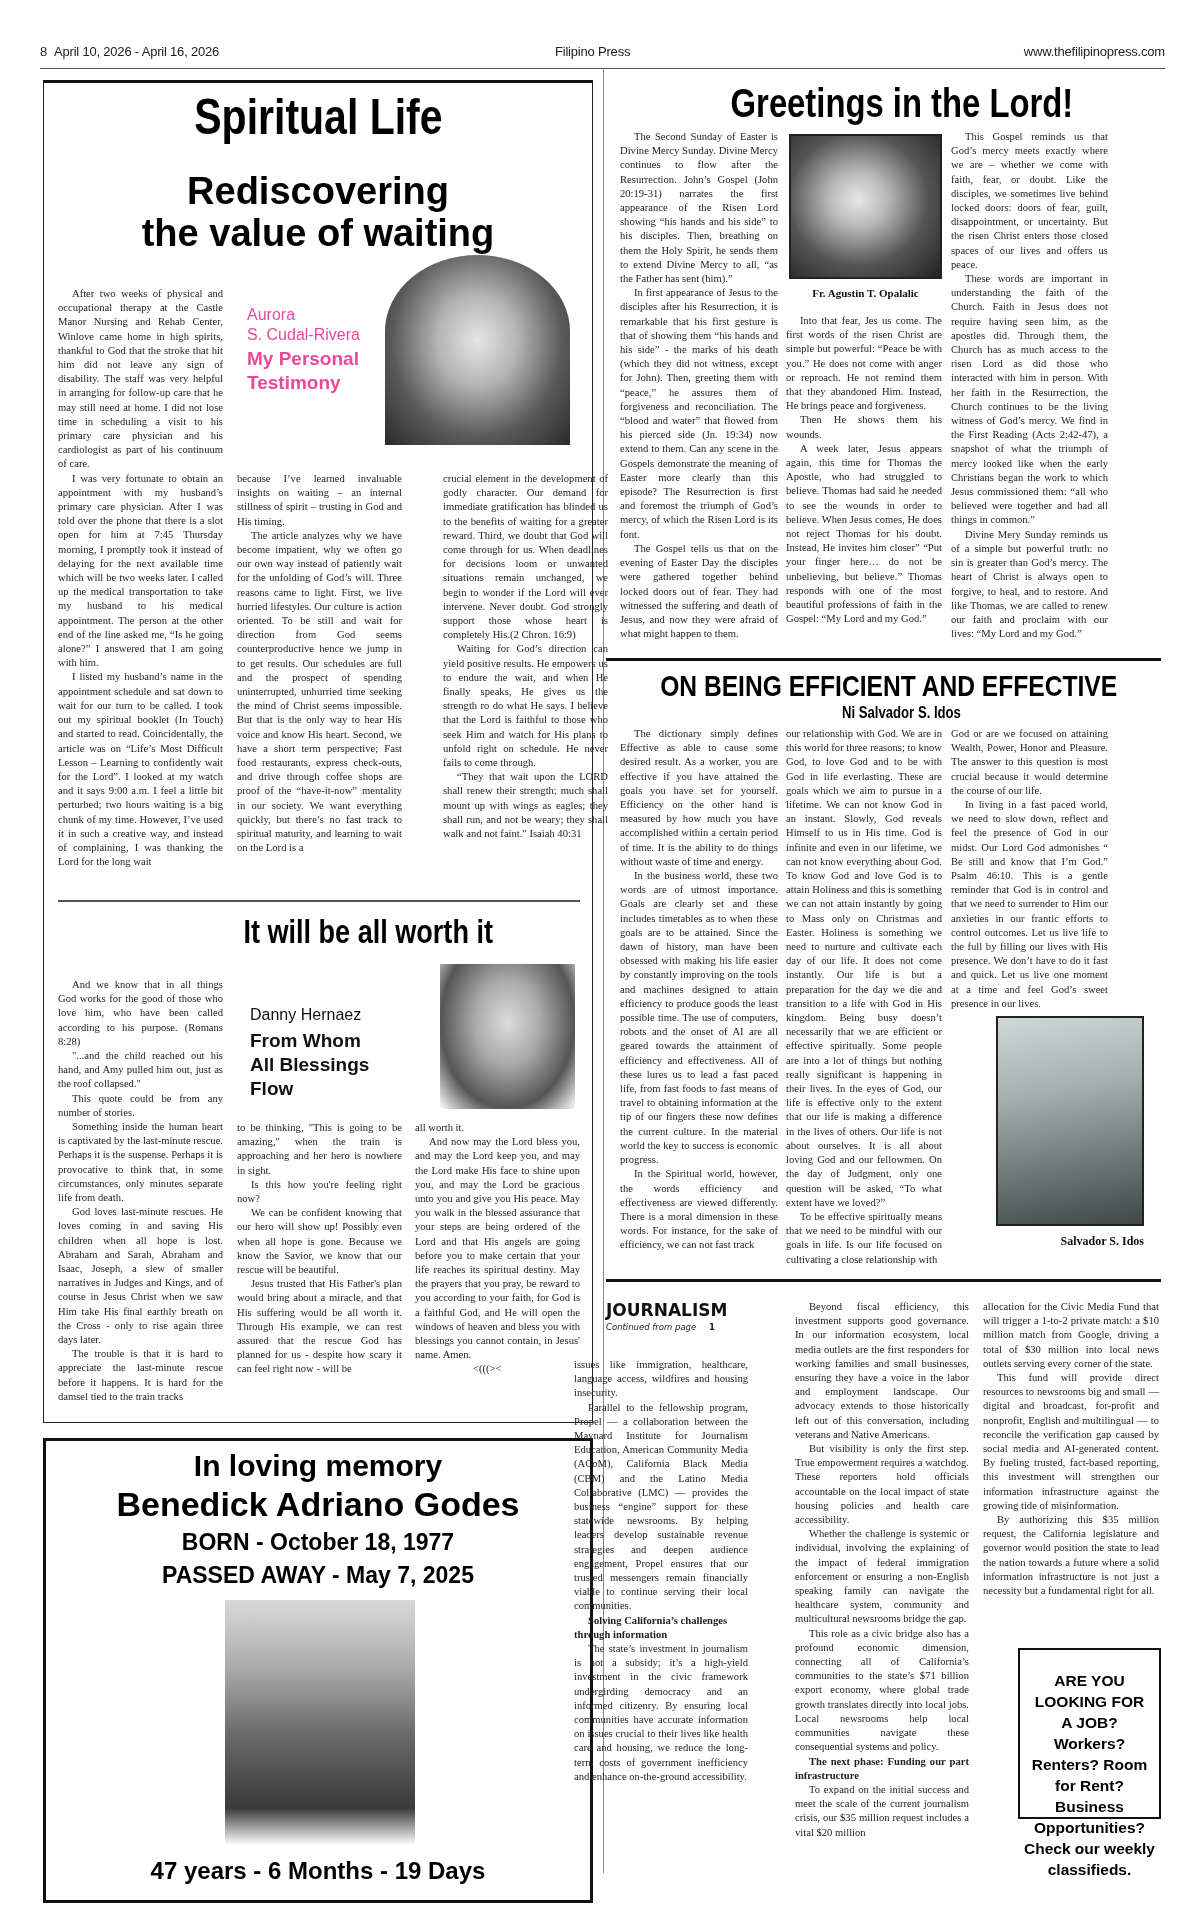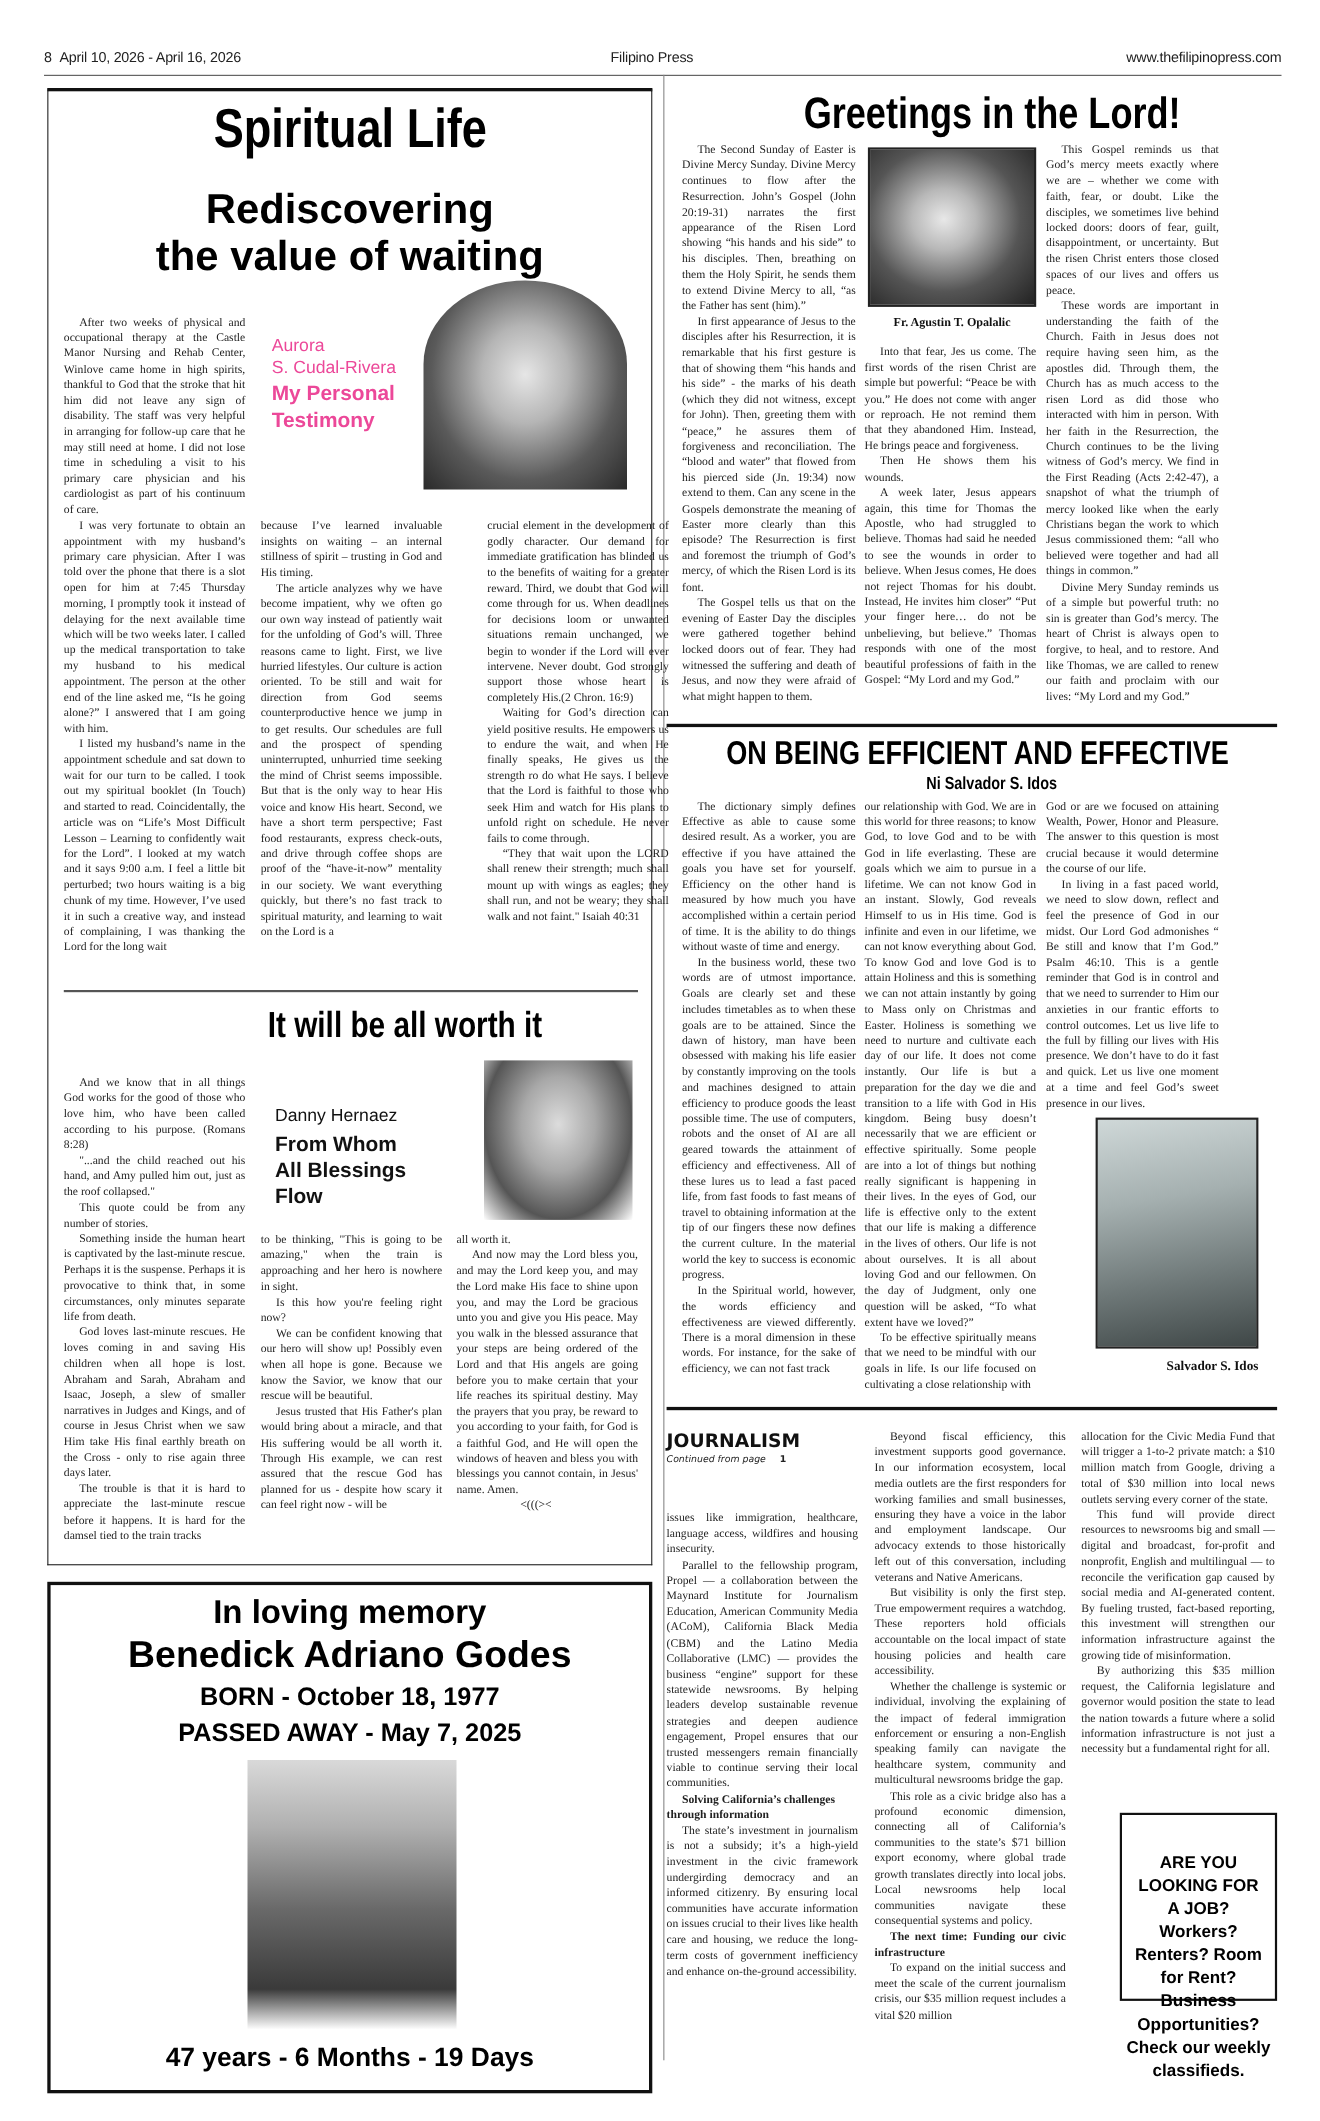--- a/index.html
+++ b/index.html
@@ -154,41 +154,41 @@
 <div class="abs photo" style="left:996px; top:1016px; width:148px; height:210px; background: linear-gradient(170deg, #cfd8d8 0%, #a5b0b0 35%, #6d7777 70%, #3f4747 100%);"></div>
 <div class="abs caption" style="left:996px; top:1234px; width:148px; font-size:12px;text-align:right;">Salvador S. Idos</div>
 
 <div class="hr-thick" style="left:606px; top:1279px; width:555px;"></div>
 
 <div class="abs" style="left:606px; top:1300px; font-family:'DejaVu Sans',sans-serif; font-weight:bold; font-size:17px; line-height:20px; color:#111;">JOURNALISM</div>
 <div class="abs" style="left:606px; top:1322px; font-family:'DejaVu Sans',sans-serif; font-style:italic; font-size:8.5px; color:#222;">
   <span>Continued from page</span>
   <span style="font-style:normal; font-weight:bold; margin-left:10px;">1</span>
 </div>
-<div class="abs body-txt" style="left:606px; top:1358px; width:174px;margin-top:16px;">
+<div class="abs body-txt" style="left:574px; top:1358px; width:174px;">
   <p class="noind">issues like immigration, healthcare, language access, wildfires and housing insecurity.</p>
   <p>Parallel to the fellowship program, Propel — a collaboration between the Maynard Institute for Journalism Education, American Community Media (ACoM), California Black Media (CBM) and the Latino Media Collaborative (LMC) — provides the business “engine” support for these statewide newsrooms. By helping leaders develop sustainable revenue strategies and deepen audience engagement, Propel ensures that our trusted messengers remain financially viable to continue serving their local communities.</p>
   <p style="font-weight:bold; text-align:left;">Solving California’s challenges through information</p>
   <p>The state’s investment in journalism is not a subsidy; it’s a high-yield investment in the civic framework undergirding democracy and an informed citizenry. By ensuring local communities have accurate information on issues crucial to their lives like health care and housing, we reduce the long-term costs of government inefficiency and enhance on-the-ground accessibility.</p>
 </div>
 <div class="abs body-txt" style="left:795px; top:1300px; width:174px;">
   <p>Beyond fiscal efficiency, this investment supports good governance. In our information ecosystem, local media outlets are the first responders for working families and small businesses, ensuring they have a voice in the labor and employment landscape. Our advocacy extends to those historically left out of this conversation, including veterans and Native Americans.</p>
   <p>But visibility is only the first step. True empowerment requires a watchdog. These reporters hold officials accountable on the local impact of state housing policies and health care accessibility.</p>
   <p>Whether the challenge is systemic or individual, involving the explaining of the impact of federal immigration enforcement or ensuring a non-English speaking family can navigate the healthcare system, community and multicultural newsrooms bridge the gap.</p>
   <p>This role as a civic bridge also has a profound economic dimension, connecting all of California’s communities to the state’s $71 billion export economy, where global trade growth translates directly into local jobs. Local newsrooms help local communities navigate these consequential systems and policy.</p>
-  <p style="font-weight:bold;">The next time: Funding our civic infrastructure</p>
+  <p style="font-weight:bold;">The next phase: Funding our part infrastructure</p>
   <p>To expand on the initial success and meet the scale of the current journalism crisis, our $35 million request includes a vital $20 million</p>
 </div>
 <div class="abs body-txt" style="left:983px; top:1300px; width:176px;">
   <p class="noind">allocation for the Civic Media Fund that will trigger a 1-to-2 private match: a $10 million match from Google, driving a total of $30 million into local news outlets serving every corner of the state.</p>
   <p>This fund will provide direct resources to newsrooms big and small — digital and broadcast, for-profit and nonprofit, English and multilingual — to reconcile the verification gap caused by social media and AI-generated content. By fueling trusted, fact-based reporting, this investment will strengthen our information infrastructure against the growing tide of misinformation.</p>
   <p>By authorizing this $35 million request, the California legislature and governor would position the state to lead the nation towards a future where a solid information infrastructure is not just a necessity but a fundamental right for all.</p>
 </div>
 
-<div class="abs" style="left:1018px; top:1648px; width:143px; height:171px; border:2.5px solid #111; padding-top:33px;">
+<div class="abs" style="left:1018px; top:1648px; width:143px; height:171px; border:2.5px solid #111; padding-top:20px;">
   <div class="sans-h" style="font-size:15.5px; line-height:21px;">
     <div>ARE YOU</div>
     <div>LOOKING FOR</div>
     <div>A JOB?</div>
     <div>Workers?</div>
     <div>Renters? Room</div>
     <div>for Rent?</div>
     <div>Business</div>
     <div>Opportunities?</div>
     <div>Check our weekly</div>

